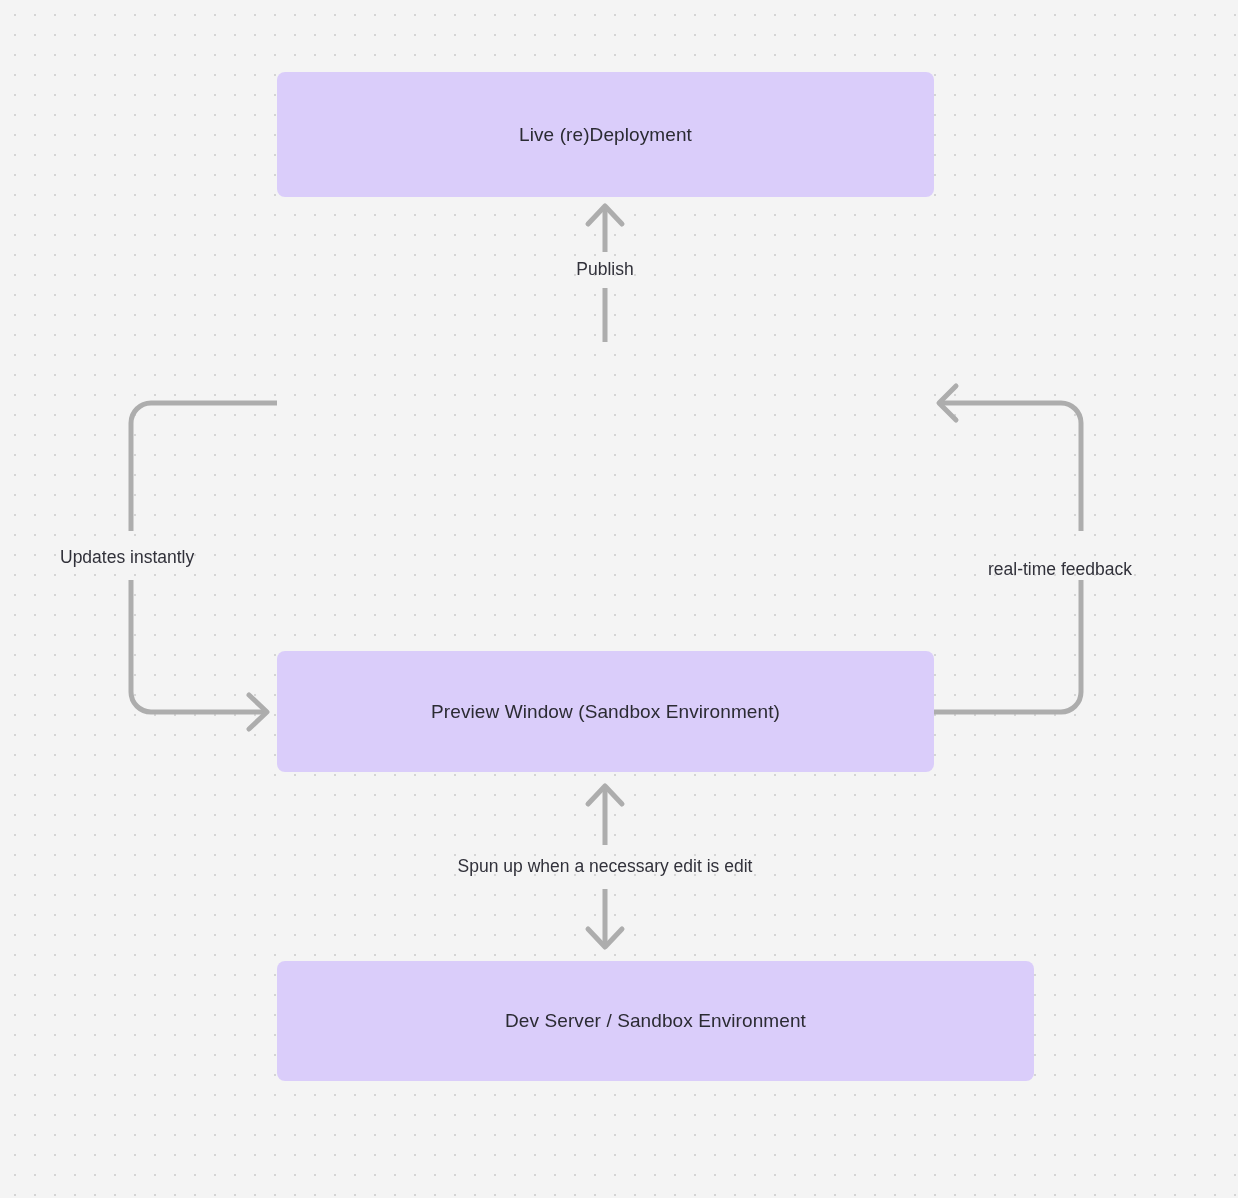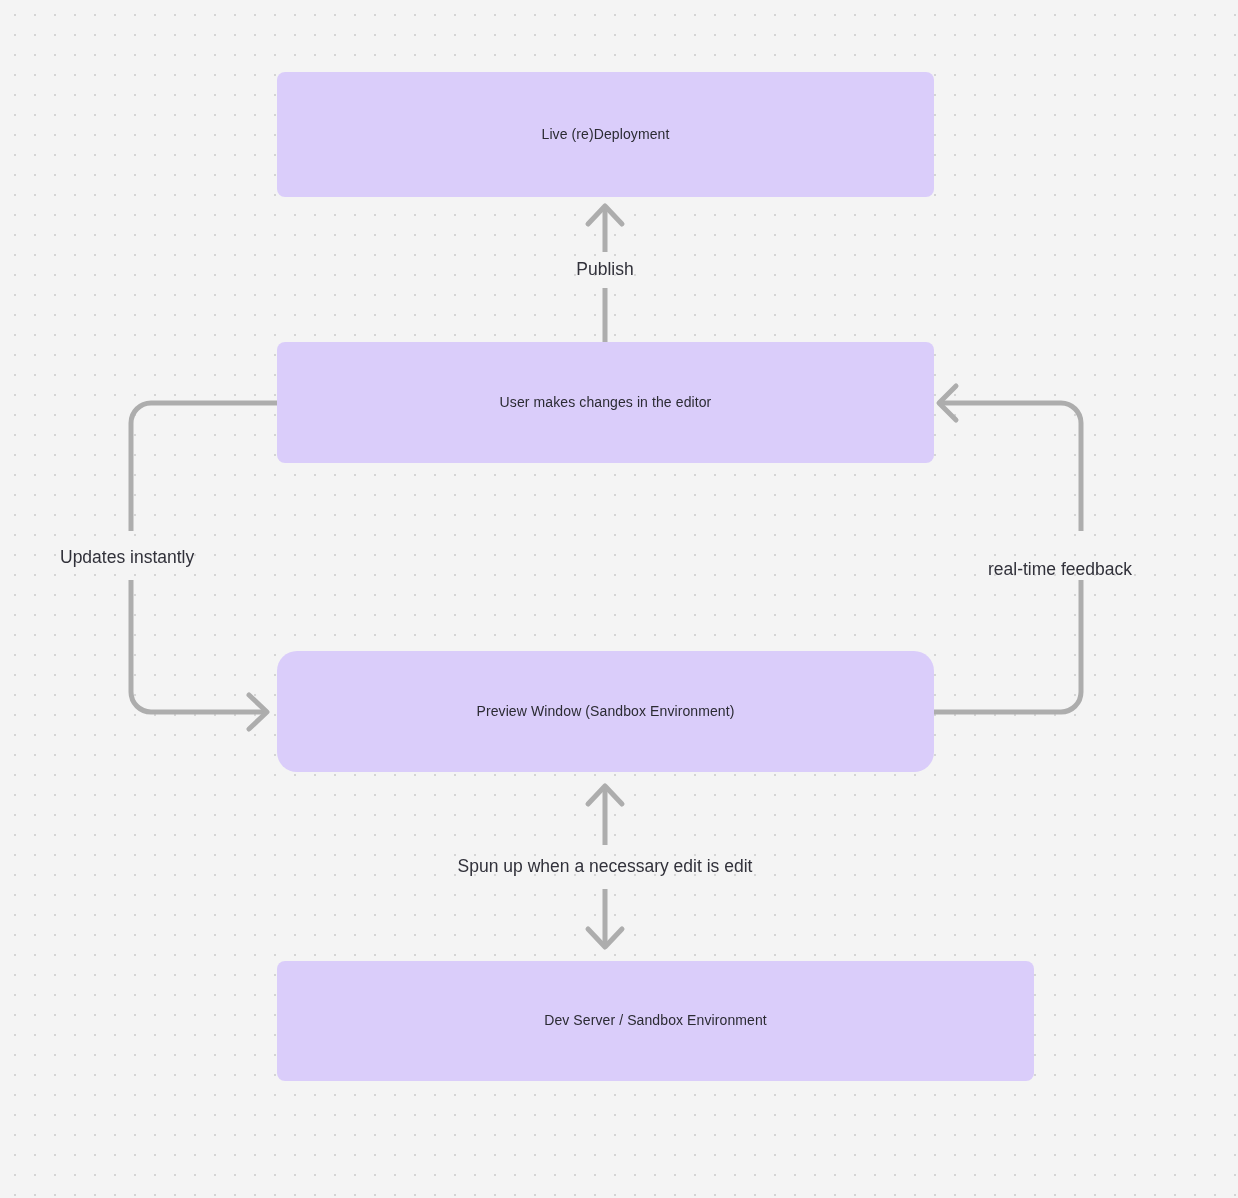--- a/index.html
+++ b/index.html
@@ -23,36 +23,36 @@
 
   .node {
     position: absolute;
     box-sizing: border-box;
     background: #dacdfa;
     border-radius: 8px;
     display: flex;
     align-items: center;
     justify-content: center;
     color: #2b2b33;
-    font-size: 14px;
+    font-size: 19px;
     font-family: "Liberation Sans", sans-serif;
     letter-spacing: 0.1px;
     text-align: center;
     line-height: 1.25;
     user-select: none;
   }
 
   .node-label {
     display: block;
     padding: 0 14px;
   }
 
   #node-live          { left: 277px; top: 72px;  width: 657px; height: 125px; }
   #node-user-edits    { left: 277px; top: 342px; width: 657px; height: 121px; }
-  #node-preview       { left: 277px; top: 651px; width: 657px; height: 121px; border-radius: 20px; }
+  #node-preview       { left: 277px; top: 651px; width: 657px; height: 121px; }
   #node-dev-server    { left: 277px; top: 961px; width: 757px; height: 120px; text-align: center; }
 
   #edges {
     position: absolute;
     left: 0; top: 0;
     width: 1238px;
     height: 1198px;
     pointer-events: none;
   }
 
@@ -119,23 +119,20 @@
       <path class="edge-head" d="M 588 804 L 605 786 L 622 804"></path>
       <path class="edge-path" d="M 605 889 L 605 946"></path>
       <path class="edge-head" d="M 588 929 L 605 947 L 622 929"></path>
     </g>
   </svg>
 
   <div class="node" id="node-live">
     <span class="node-label">Live (re)Deployment</span>
   </div>
 
-  <div class="node" id="node-user-edits">
-    <span class="node-label">User makes changes in the editor</span>
-  </div>
 
   <div class="node" id="node-preview">
     <span class="node-label">Preview Window (Sandbox Environment)</span>
   </div>
 
   <div class="node" id="node-dev-server">
     <span class="node-label">Dev Server / Sandbox Environment</span>
   </div>
 
   <div class="edge-label centered" id="label-publish">Publish</div>

